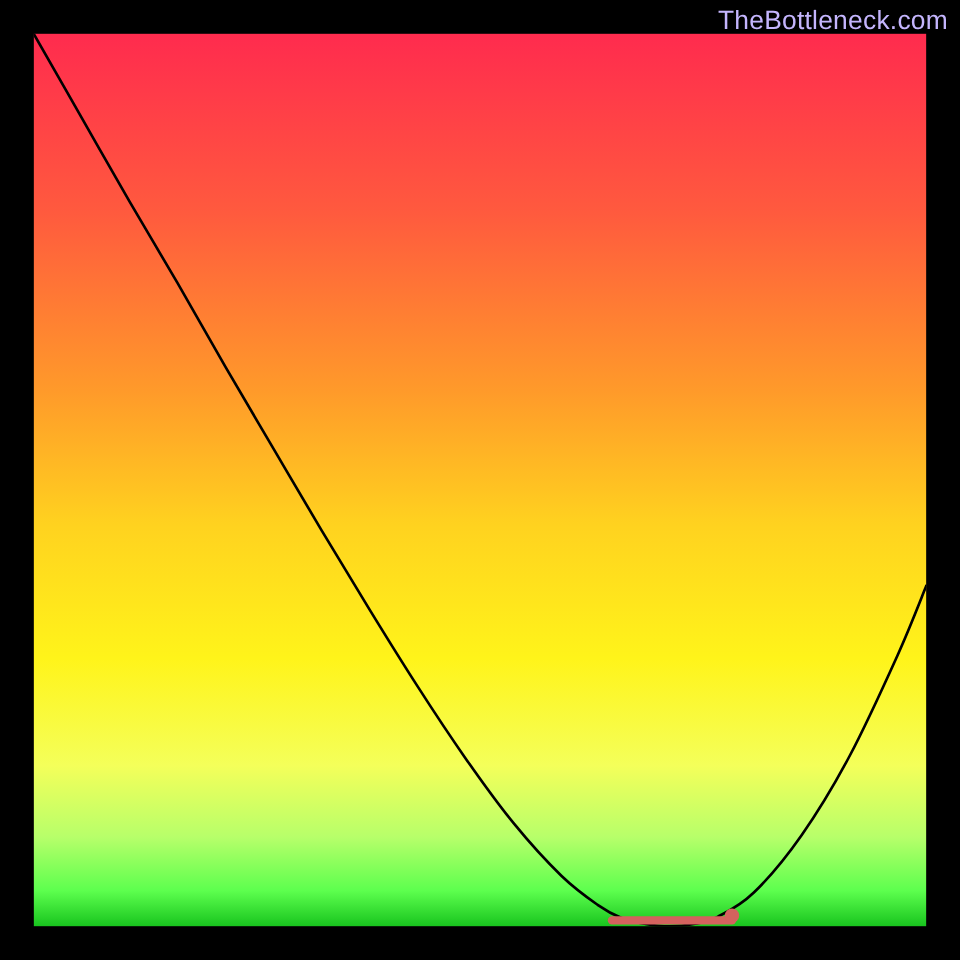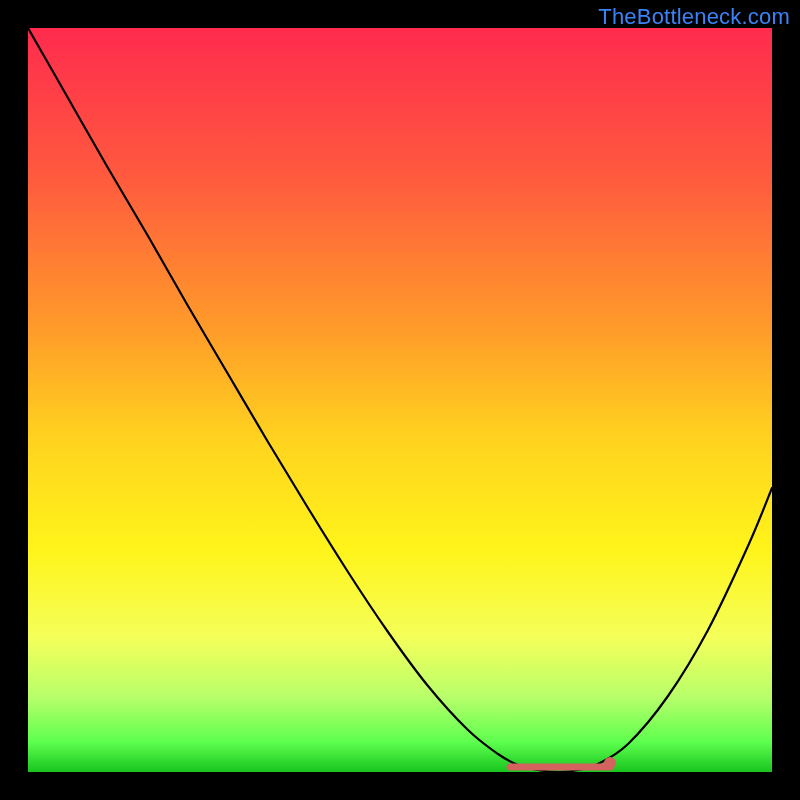--- a/index.html
+++ b/index.html
@@ -7,21 +7,21 @@
   .frame {
     width: 800px; height: 800px;
     background: #000;
     position: relative;
   }
   .watermark {
     position: absolute;
     top: 4px; right: 10px;
     font-family: Arial, Helvetica, sans-serif;
     font-size: 22px;
-    color: #3b82f6;
+    color: #c4b5fd;
     letter-spacing: 0.2px;
     user-select: none;
   }
   .plot {
     position: absolute;
     left: 28px; top: 28px;
     width: 744px; height: 744px;
   }
   .gradient-bg {
     position: absolute;

